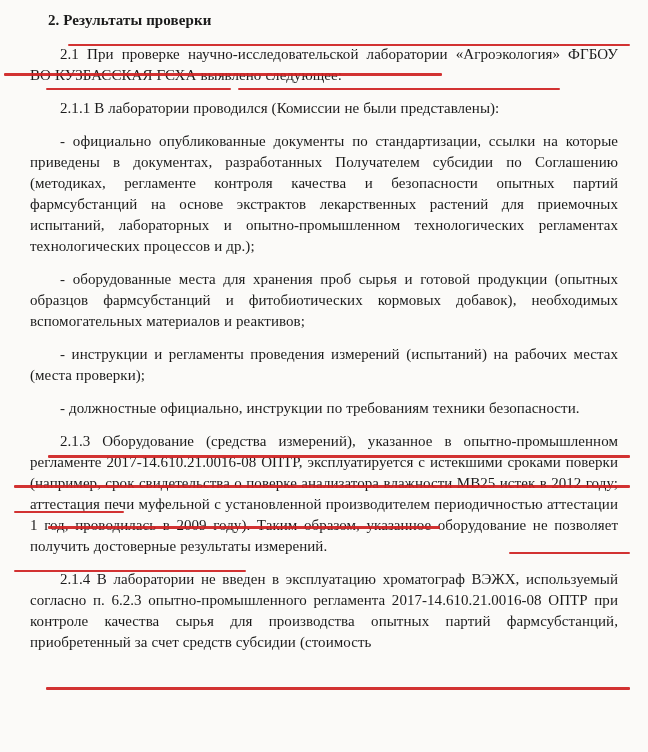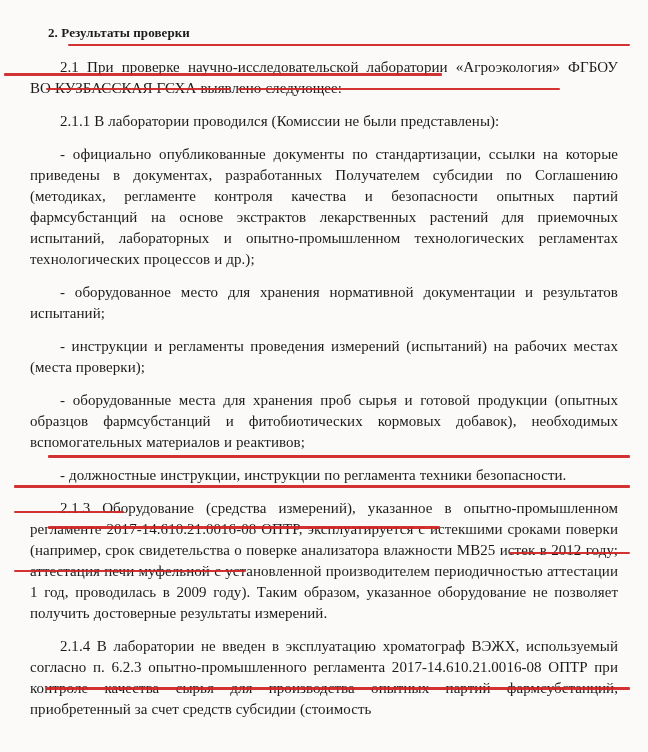--- a/index.html
+++ b/index.html
@@ -17,25 +17,25 @@
     color: #1b1b1b;
   }
   .doc {
     position: absolute;
     left: 18px;
     top: 0px;
     width: 612px;
   }
   .heading {
     font-weight: bold;
-    font-size: 13px;
+    font-size: 15px;
     line-height: 24px;
     text-indent: 30px;
     margin: 0;
-    padding-top: 21px;
+    padding-top: 8px;
     letter-spacing: 0.1px;
   }
   p.para {
     margin: 12px;
     font-size: 15px;
     line-height: 21px;
     text-align: justify;
     text-indent: 30px;
     letter-spacing: 0.05px;
     word-spacing: 0.2px;
@@ -61,27 +61,26 @@
   <div class="doc">
 
     <div class="heading">2. Результаты проверки</div>
 
     <p class="para">2.1 При проверке научно-исследовательской лаборатории «Агроэкология» ФГБОУ ВО КУЗБАССКАЯ ГСХА выявлено следующее:</p>
 
     <p class="para">2.1.1 В лаборатории проводился (Комиссии не были представлены):</p>
 
     <p class="para">- официально опубликованные документы по стандартизации, ссылки на которые приведены в документах, разработанных Получателем субсидии по Соглашению (методиках, регламенте контроля качества и безопасности опытных партий фармсубстанций на основе экстрактов лекарственных растений для приемочных испытаний, лабораторных и опытно-промышленном технологических регламентах технологических процессов и др.);</p>
 
-    <p class="para">- оборудованное место для хранения нормативной документации и результатов испытаний;</p>
+
+    <p class="para">- оборудованные места для хранения проб сырья и готовой продукции (опытных образцов фармсубстанций и фитобиотических кормовых добавок), необходимых вспомогательных материалов и реактивов;</p>
 
     <p class="para">- инструкции и регламенты проведения измерений (испытаний) на рабочих местах (места проверки);</p>
 
-    <p class="para">- оборудованные места для хранения проб сырья и готовой продукции (опытных образцов фармсубстанций и фитобиотических кормовых добавок), необходимых вспомогательных материалов и реактивов;</p>
-
-    <p class="para">- должностные инструкции, инструкции по регламента техники безопасности.</p>
+    <p class="para">- должностные официально, инструкции по требованиям техники безопасности.</p>
 
 
     <p class="para">2.1.3 Оборудование (средства измерений), указанное в опытно-промышленном регламенте 2017-14.610.21.0016-08 ОПТР, эксплуатируется с истекшими сроками поверки (например, срок свидетельства о поверке анализатора влажности МВ25 истек в 2012 году; аттестация печи муфельной с установленной производителем периодичностью аттестации 1 год, проводилась в 2009 году). Таким образом, указанное оборудование не позволяет получить достоверные результаты измерений.</p>
 
     <p class="para">2.1.4 В лаборатории не введен в эксплуатацию хроматограф ВЭЖХ, используемый согласно п. 6.2.3 опытно-промышленного регламента 2017-14.610.21.0016-08 ОПТР при контроле качества сырья для производства опытных партий фармсубстанций, приобретенный за счет средств субсидии (стоимость</p>
 
   </div>
 
   <div class="rule" style="left:68px; top:44px; width:562px;"></div>
 

